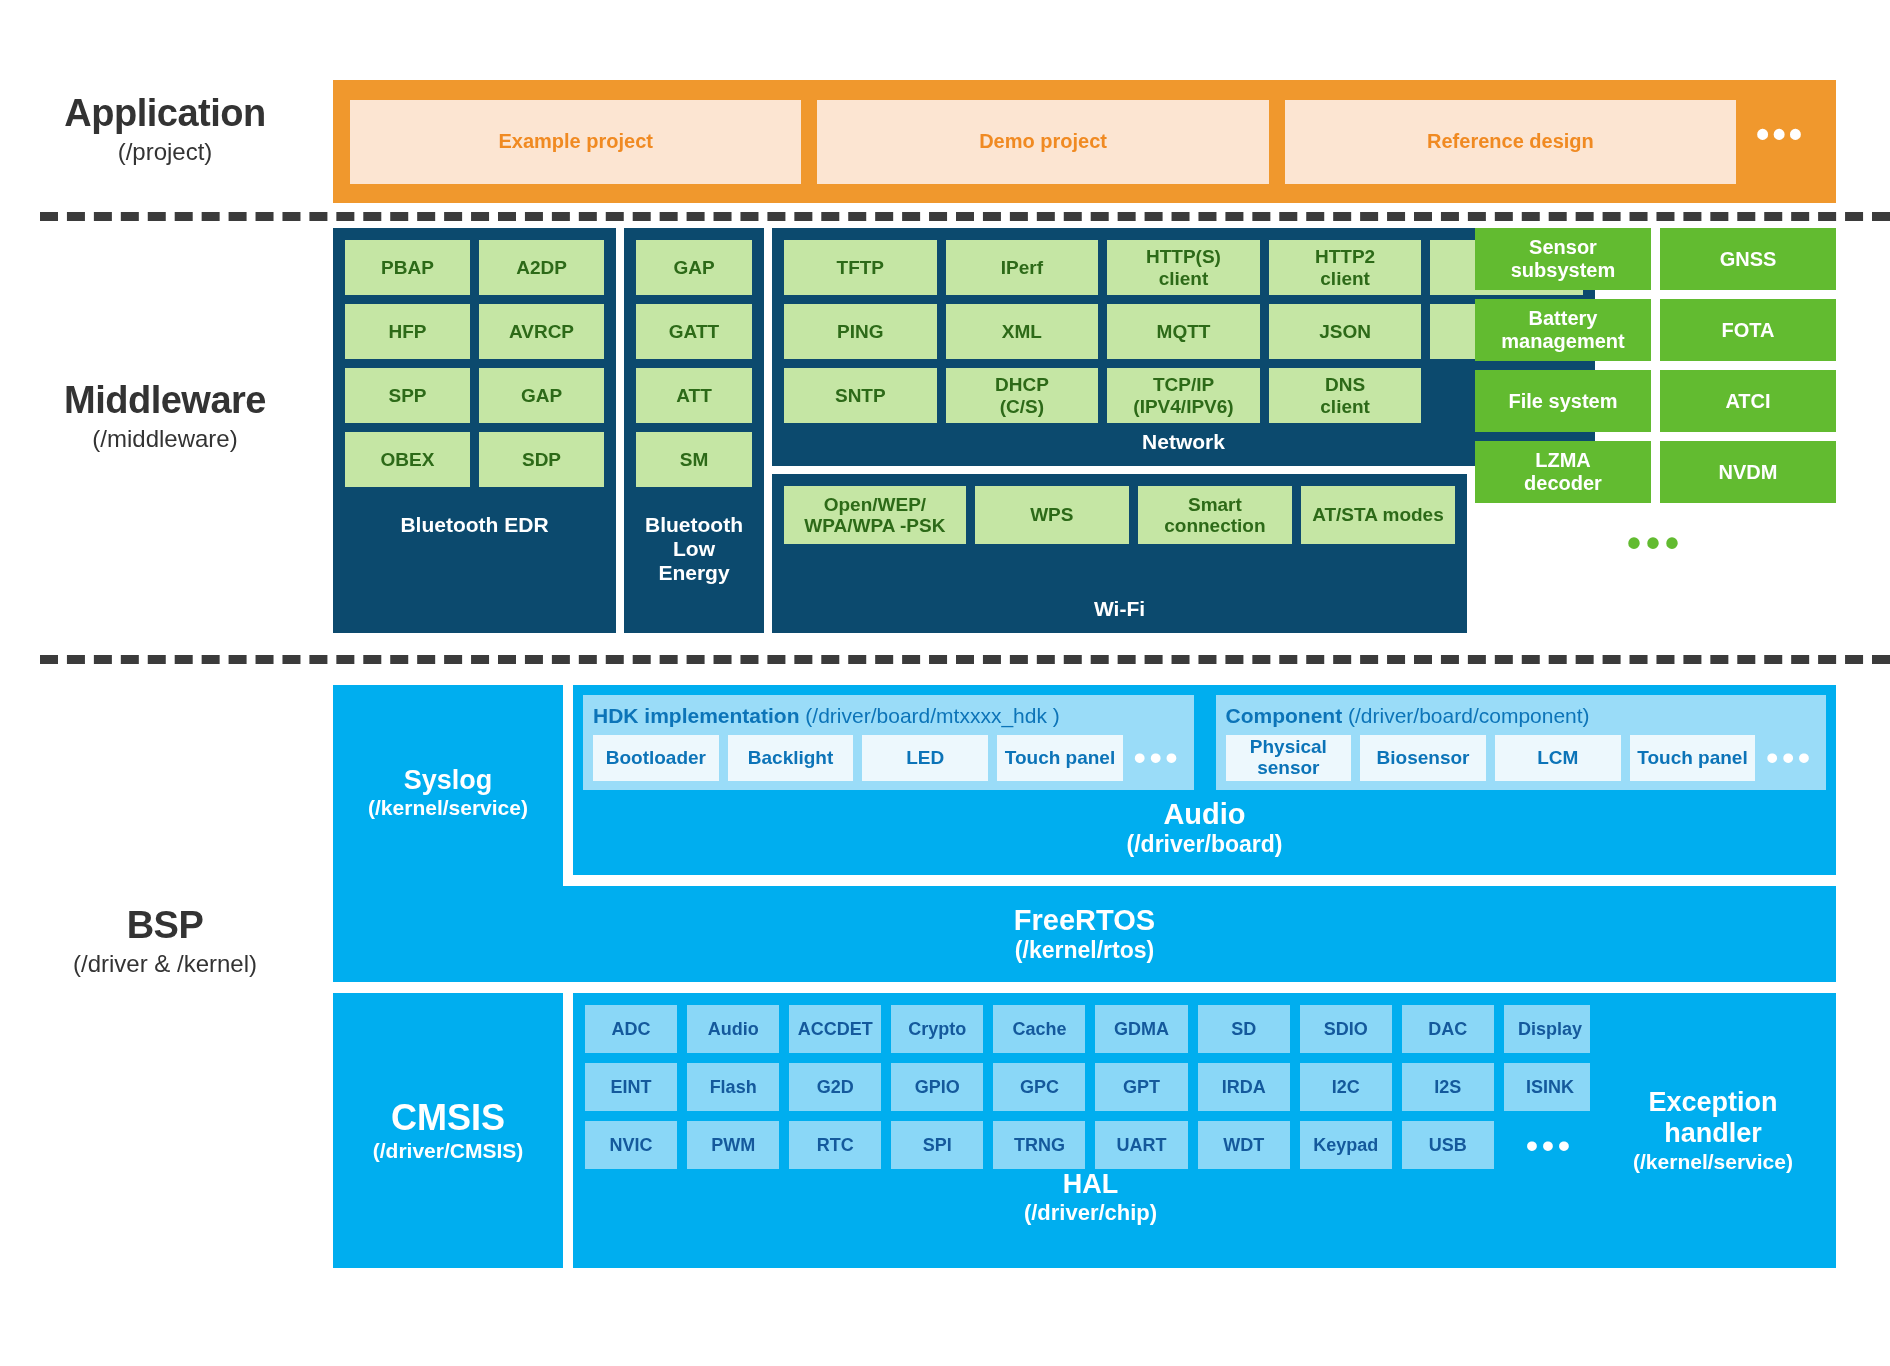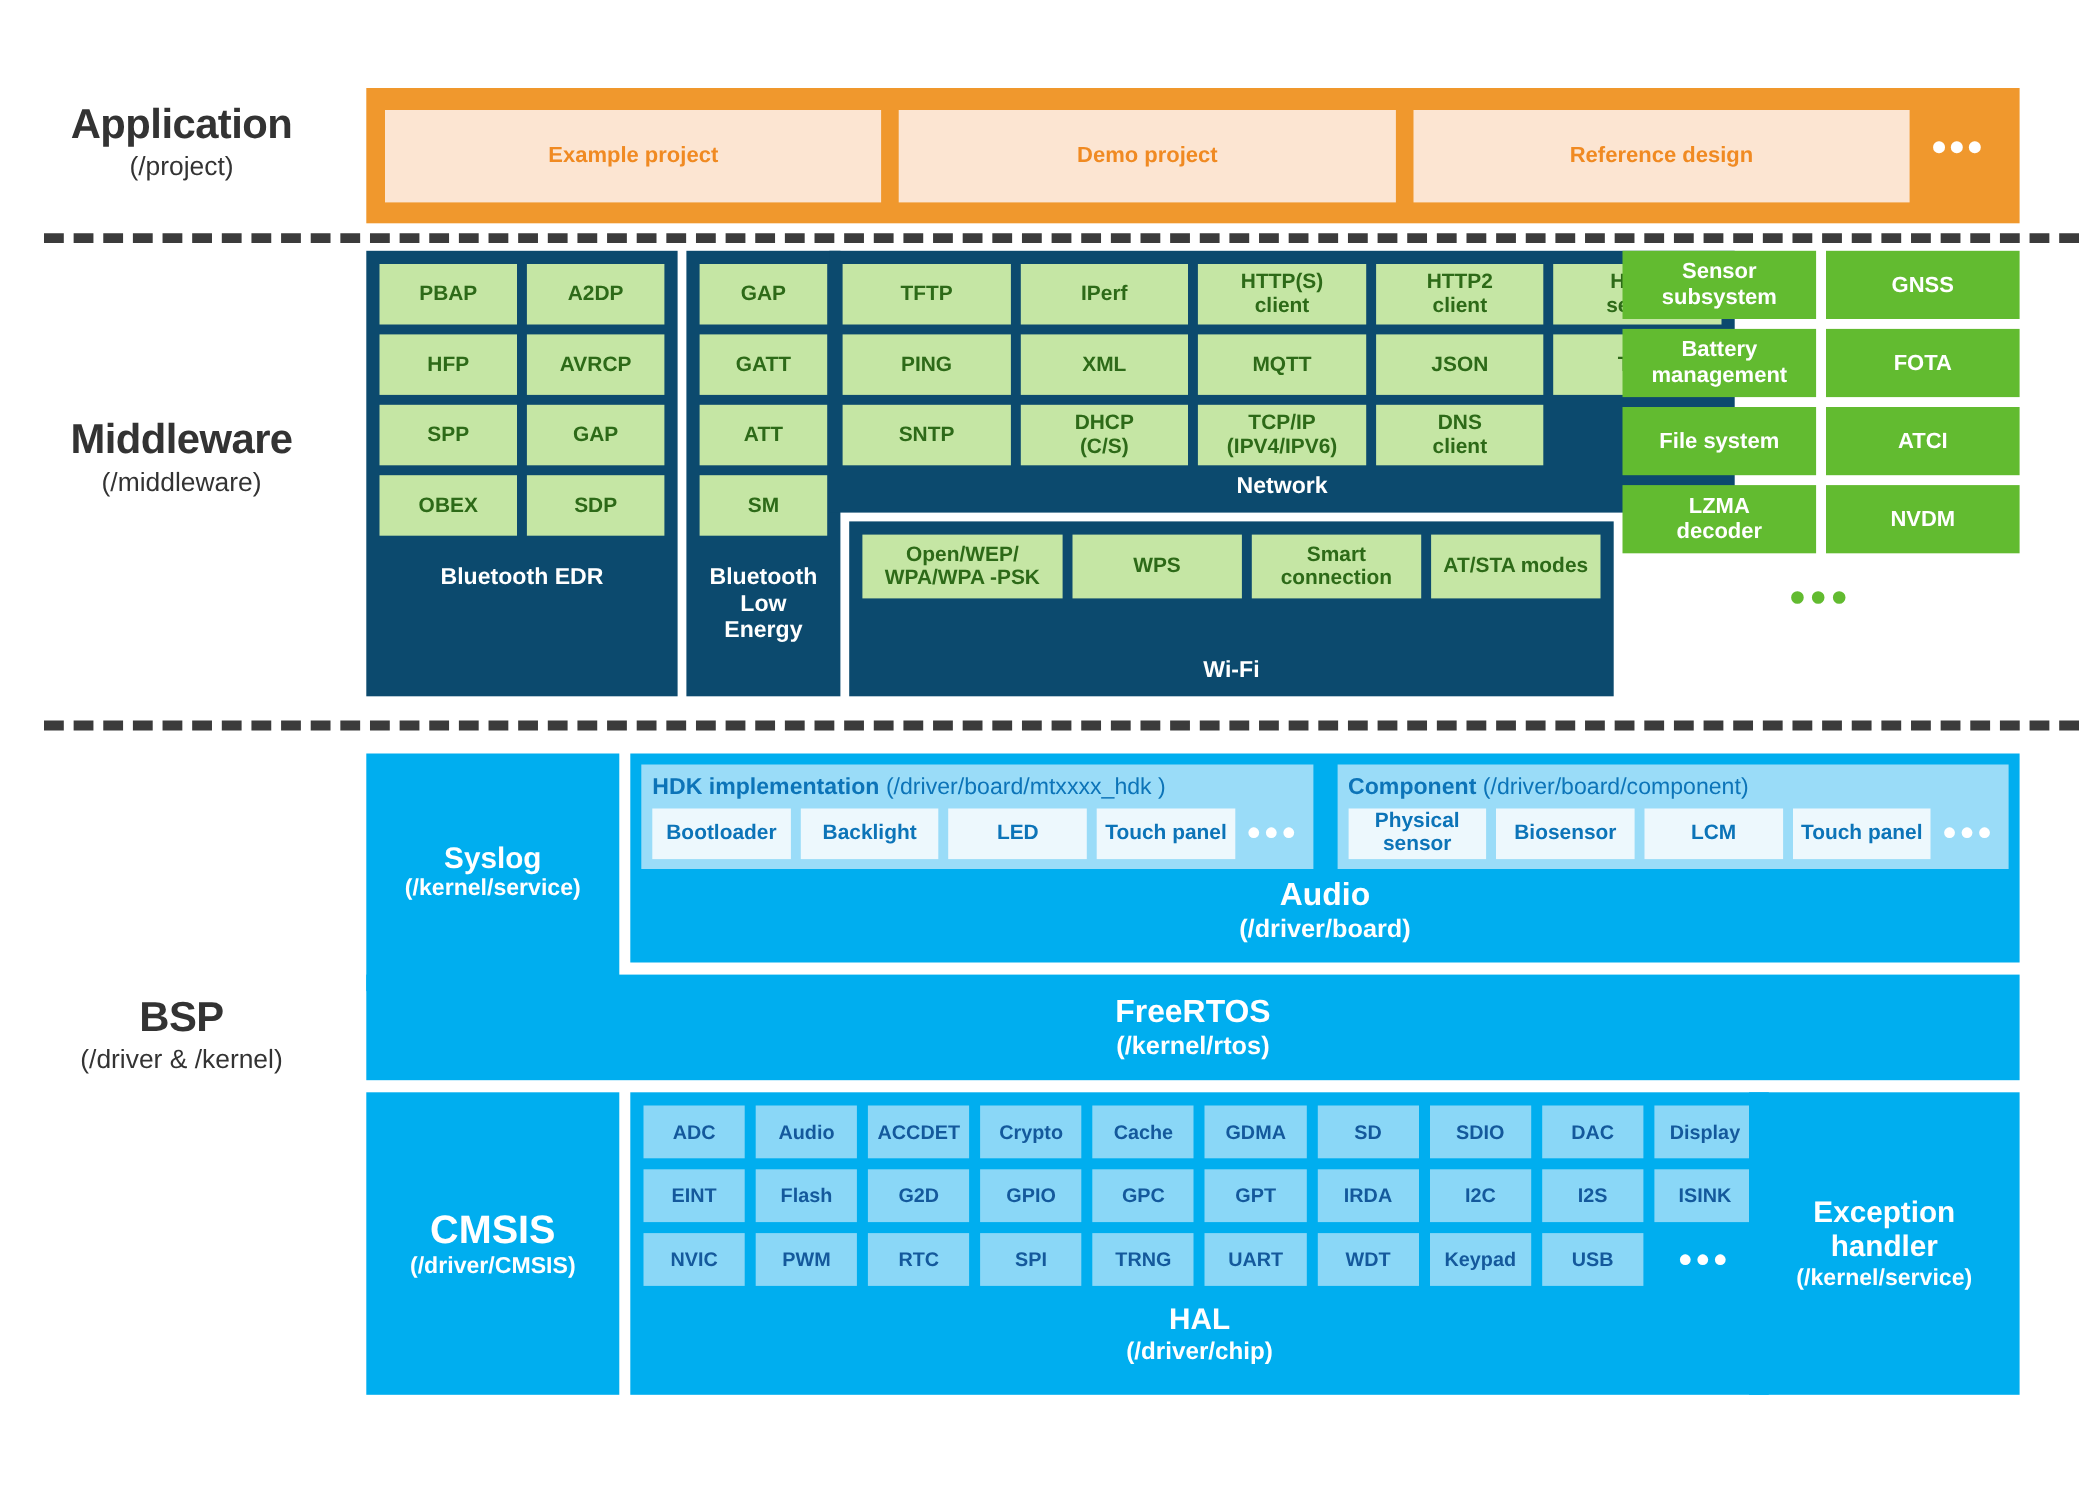--- a/index.html
+++ b/index.html
@@ -63,21 +63,21 @@
   #bt-edr { left: 0; top: 0; width: 283px; height: 405px; padding: 12px; }
   #bt-edr .grid { display: grid; grid-template-columns: 1fr 1fr; gap: 9px; }
   #bt-edr .mw-cell { height: 55px; }
   #bt-edr .mw-group-title { margin-top: 26px; }
 
   #bt-le { left: 291px; top: 0; width: 140px; height: 405px; padding: 12px; }
   #bt-le .grid { display: grid; grid-template-columns: 1fr; gap: 9px; }
   #bt-le .mw-cell { height: 55px; }
   #bt-le .mw-group-title { margin-top: 26px; }
 
-  #network-group { left: 421px; top: 0; width: 823px; height: 238px; padding: 12px; }
+  #network-group { left: 439px; top: 0; width: 823px; height: 238px; padding: 12px; }
   #network-group .grid { display: grid; grid-template-columns: repeat(5, 1fr); gap: 9px; }
   #network-group .mw-cell { height: 55px; }
   #network-group .mw-group-title { position: absolute; left: 12px; right: 12px; bottom: 12px; }
 
   #wifi-group { left: 439px; top: 246px; width: 695px; height: 159px; padding: 12px; }
   #wifi-group .grid { display: grid; grid-template-columns: 1.18fr 1fr 1fr 1fr; gap: 9px; }
   #wifi-group .mw-cell { height: 58px; }
   #wifi-group .mw-group-title { position: absolute; left: 12px; right: 12px; bottom: 12px; }
 
   #mw-right { position: absolute; left: 1142px; top: 0; width: 361px; }
@@ -129,21 +129,21 @@
   #cmsis-block .t2 { font-size: 21px; font-weight: bold; }
   #hal-block { position: absolute; left: 240px; top: 0; width: 1035px; height: 275px; padding: 12px 12px 0 12px; }
   #hal-grid { display: grid; grid-template-columns: repeat(10, 1fr); gap: 10px; }
   .hal-cell {
     background: #8ad7f7; color: #14599c;
     font-size: 18px; font-weight: bold;
     height: 48px;
     display: flex; align-items: center; justify-content: center; text-align: center;
   }
   .hal-dots { color: #ffffff; font-size: 34px; font-weight: bold; letter-spacing: 4px; display: flex; align-items: center; justify-content: center; line-height: 0.6; }
-  #hal-caption { text-align: center; margin-top: 15px; }
+  #hal-caption { text-align: center; margin-top: 0; }
   #hal-caption .t1 { font-size: 27px; color: #fff; font-weight: bold; }
   #hal-caption .t2 { font-size: 22px; color: #fff; font-weight: bold; }
   #exception-block {
     position: absolute; right: 0; top: 0; width: 246px; height: 275px;
     display: flex; flex-direction: column; align-items: center; justify-content: center;
   }
   #exception-block .t1 { font-size: 27px; line-height: 1.16; }
   #exception-block .t2 { font-size: 21px; font-weight: bold; }
 </style>
 </head>

